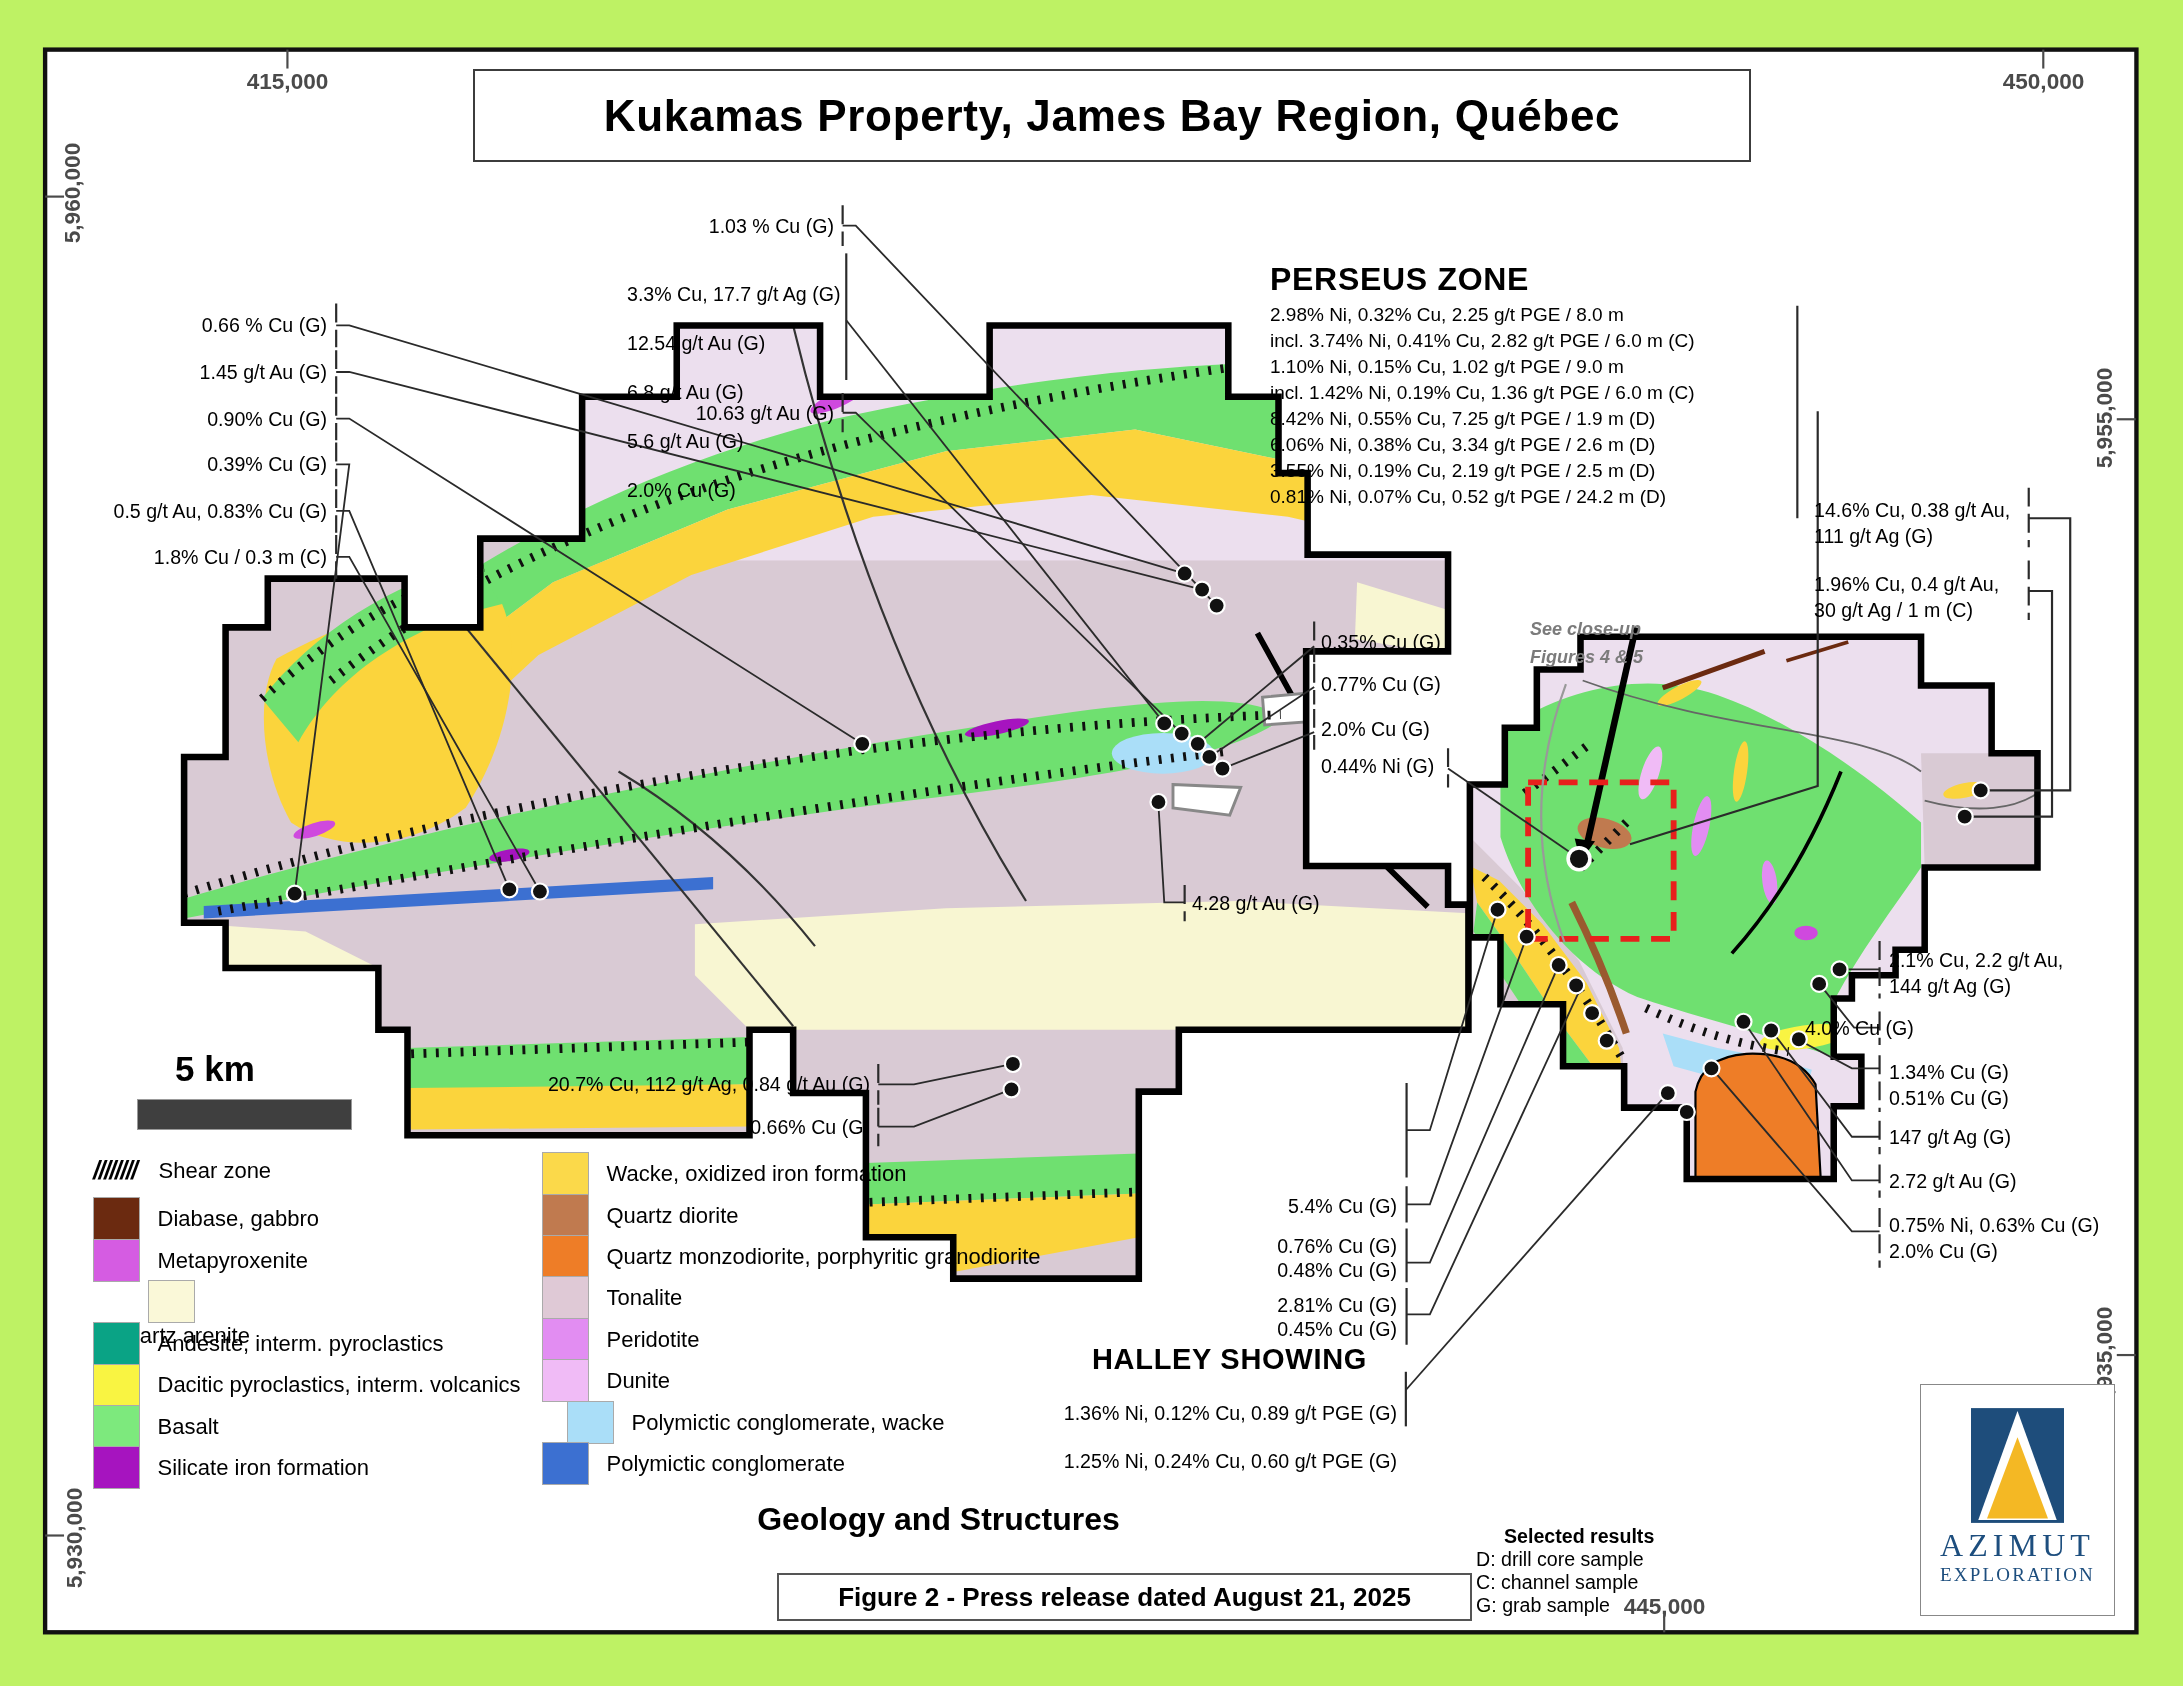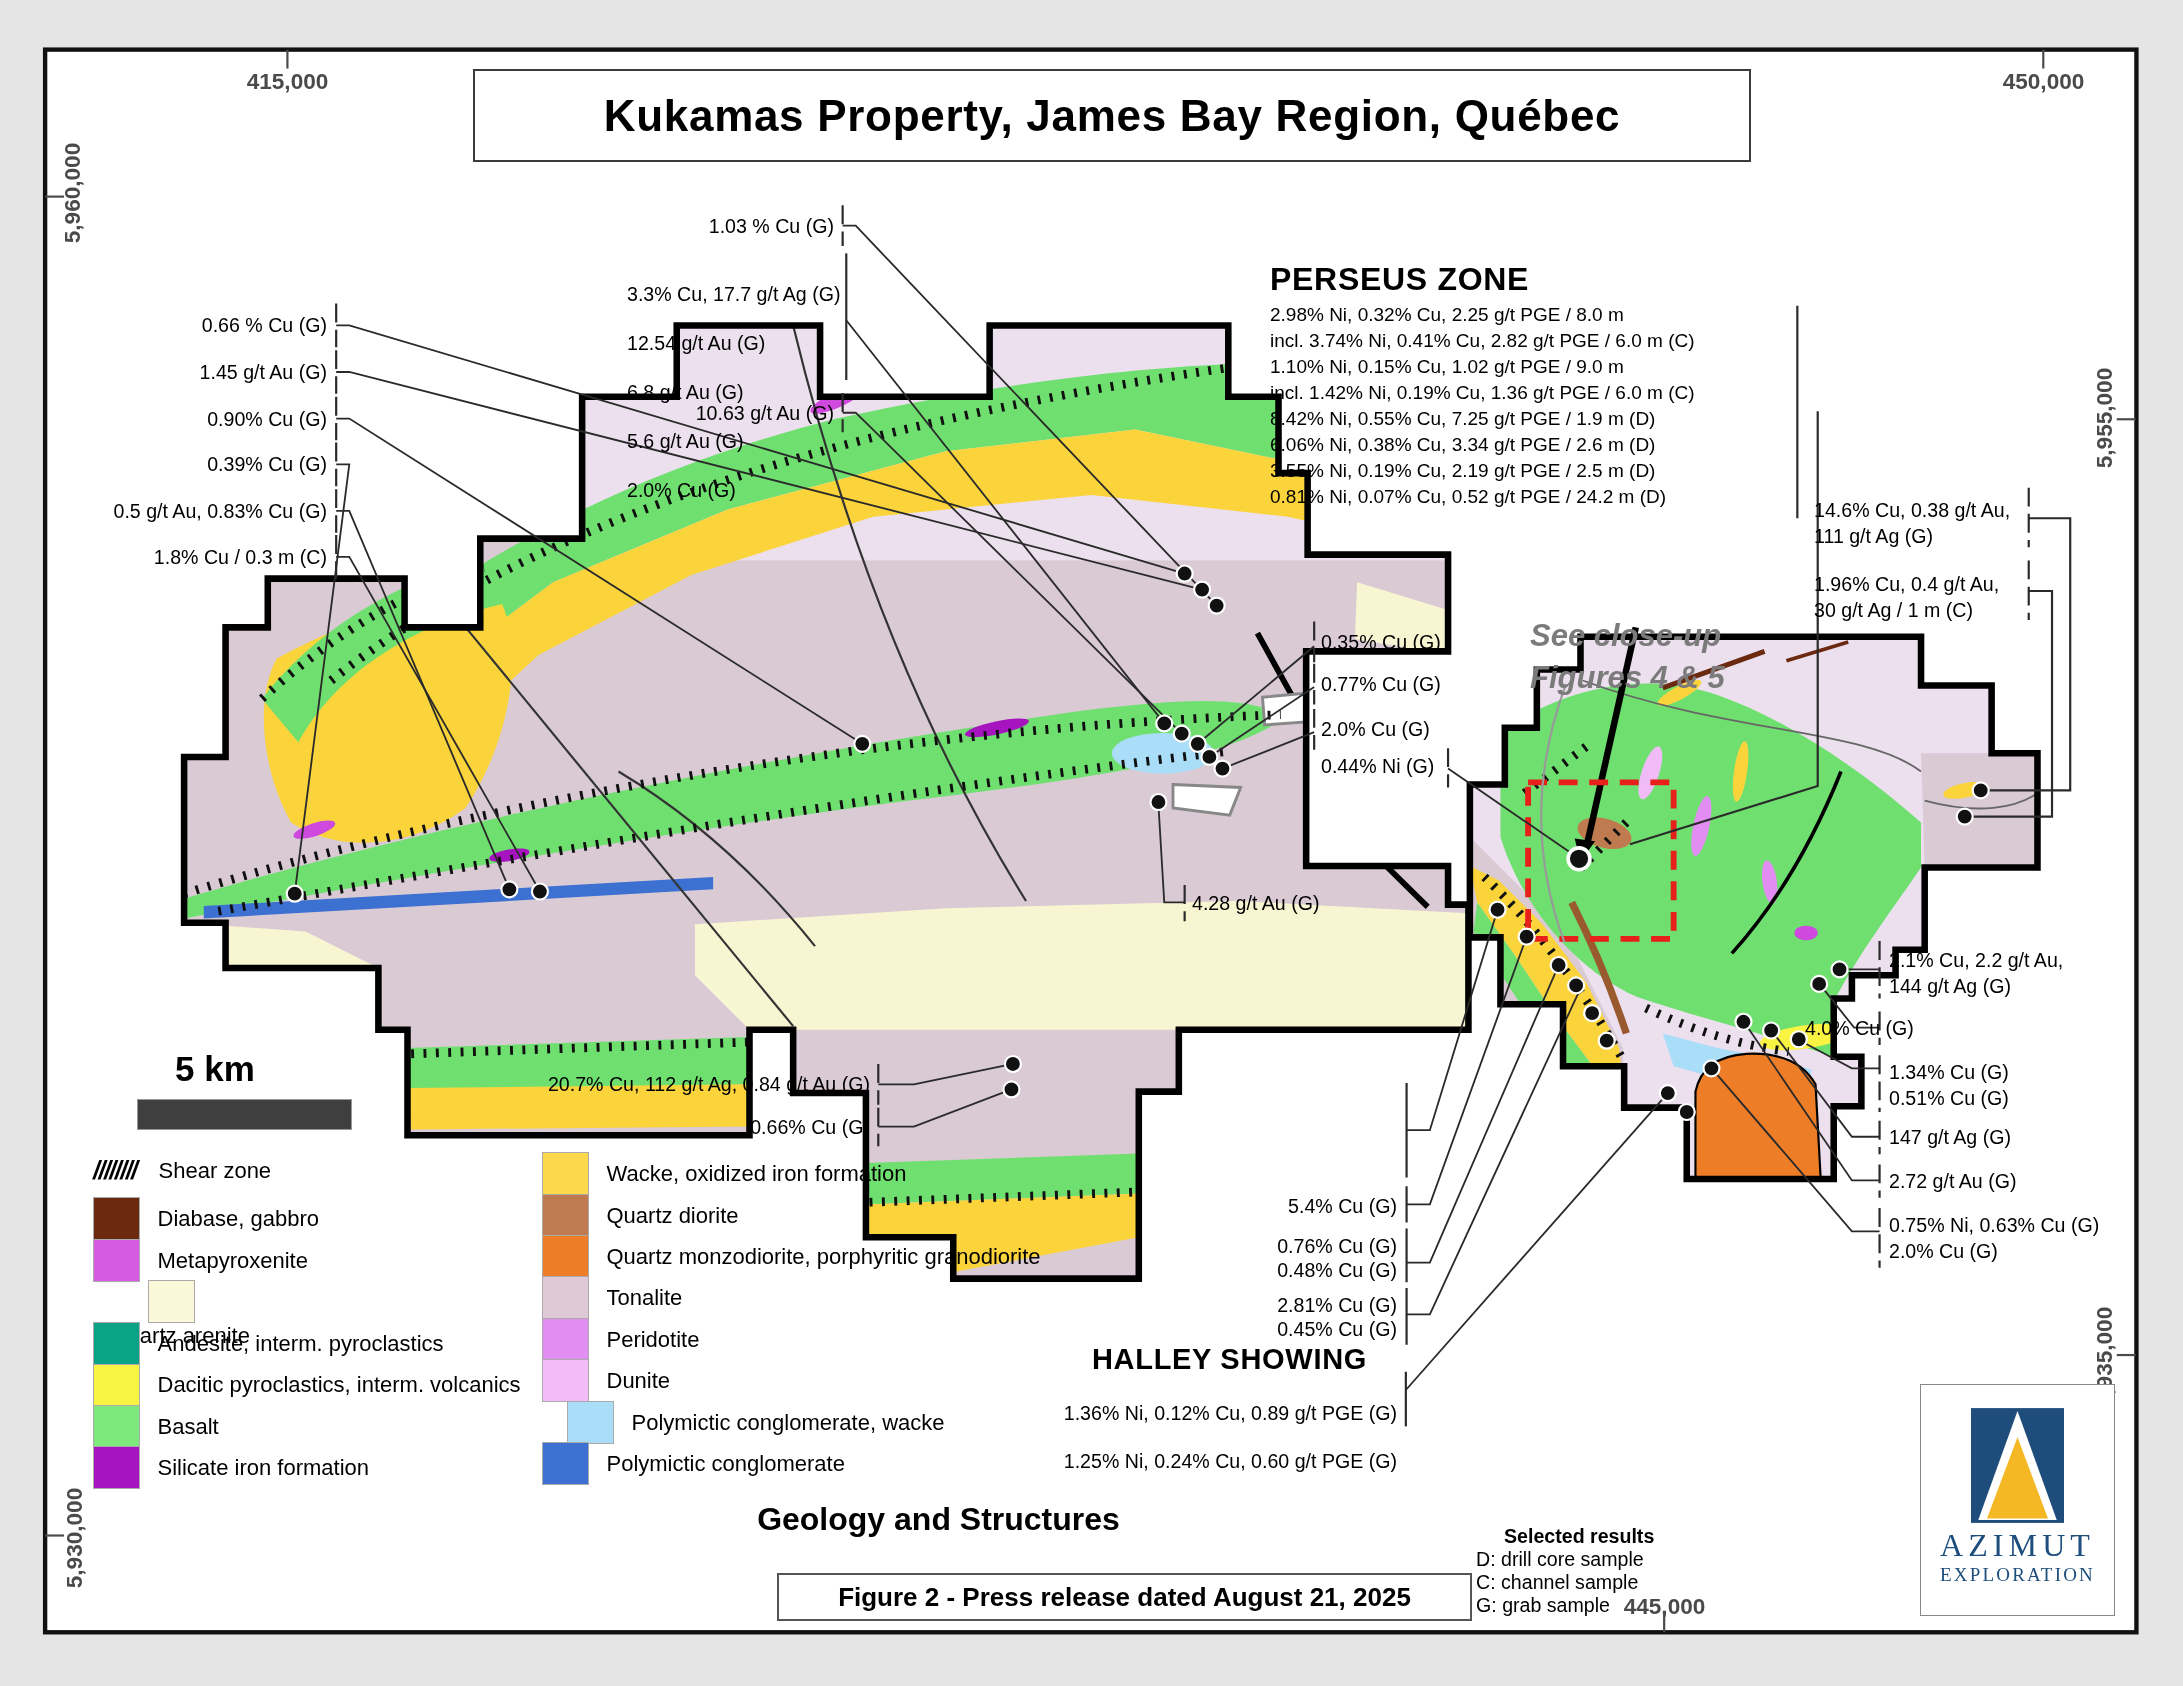--- a/index.html
+++ b/index.html
@@ -1,28 +1,28 @@
 <!DOCTYPE html>
 <html style="font-size:11.6px"><head>
 <meta charset="utf-8">
 <style>
   html,body{margin:0;padding:0;background:#fff;}
-  .page{position:relative;width:2183px;height:1687px;background:#e5e5e5;overflow:hidden;
+  .page{position:relative;width:2183px;height:1687px;background:#bef264;overflow:hidden;
         font-family:"Liberation Sans",sans-serif;}
   .abs{position:absolute;}
   .lbl{position:absolute;font-size:19.6px;line-height:1.2;color:#000;white-space:pre-line;z-index:5;}
   .r{text-align:right;}
   .coord{position:absolute;font-size:22.6px;font-weight:bold;color:#4a4a4a;z-index:5;}
   .vert{width:160px;text-align:center;transform:rotate(-90deg);}
   .title-box{position:absolute;left:473px;top:69px;width:1274px;height:89px;border:2.2px solid #3c3c3c;
              background:#fff;display:flex;align-items:center;justify-content:center;z-index:6;}
   .title-box div{font-size:44px;font-weight:bold;letter-spacing:0.7px;}
   .zone-title{position:absolute;font-size:32px;font-weight:bold;letter-spacing:0.7px;z-index:5;}
   .zone-results{position:absolute;font-size:19px;line-height:26px;z-index:5;}
-  .note{position:absolute;font-size:31px;line-height:42px;font-weight:bold;font-style:italic;
+  .note{position:absolute;font-size:18px;line-height:28px;font-weight:bold;font-style:italic;
         color:#7b7b7b;white-space:pre-line;z-index:5;}
   .scale-label{position:absolute;font-size:35px;font-weight:bold;z-index:5;}
   .scale-bar{position:absolute;left:137px;top:1099px;width:213px;height:29px;background:#3f3f3f;
              border:1.5px solid #999;z-index:5;}
   .legend-row{position:absolute;display:flex;align-items:center;z-index:5;}
   .swatch{width:45px;height:41px;border:0.7px solid #aaa;flex:0 0 auto;}
   .legend-row .lab{margin-left:17.5px;font-size:22px;}
   .shear-sym{font-size:25px;font-weight:bold;font-style:italic;letter-spacing:-1.5px;}
   .subtitle{position:absolute;left:720px;top:1501px;width:437px;text-align:center;
             font-size:32px;font-weight:bold;z-index:5;}

